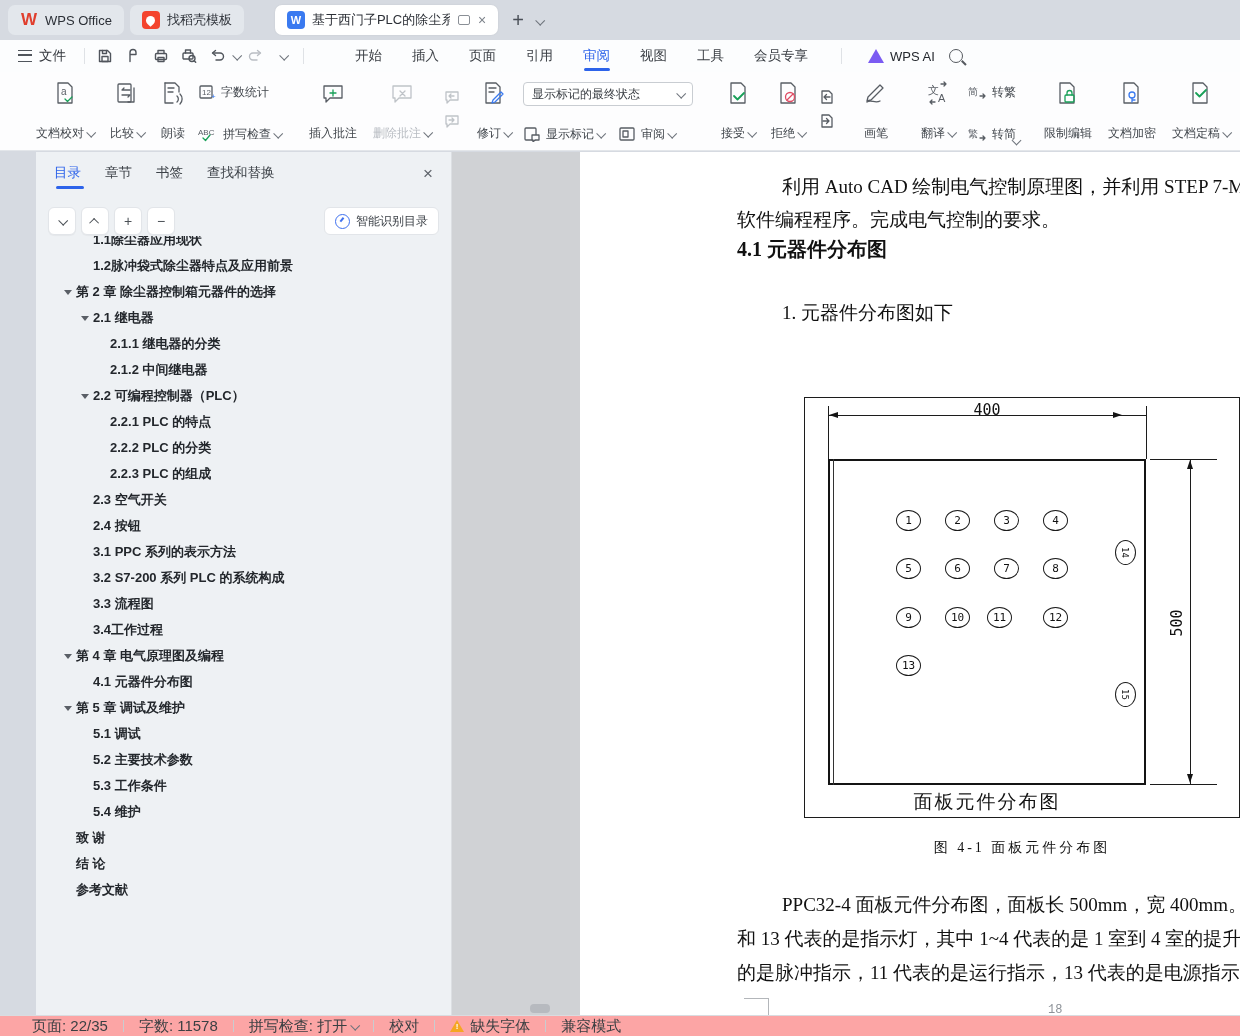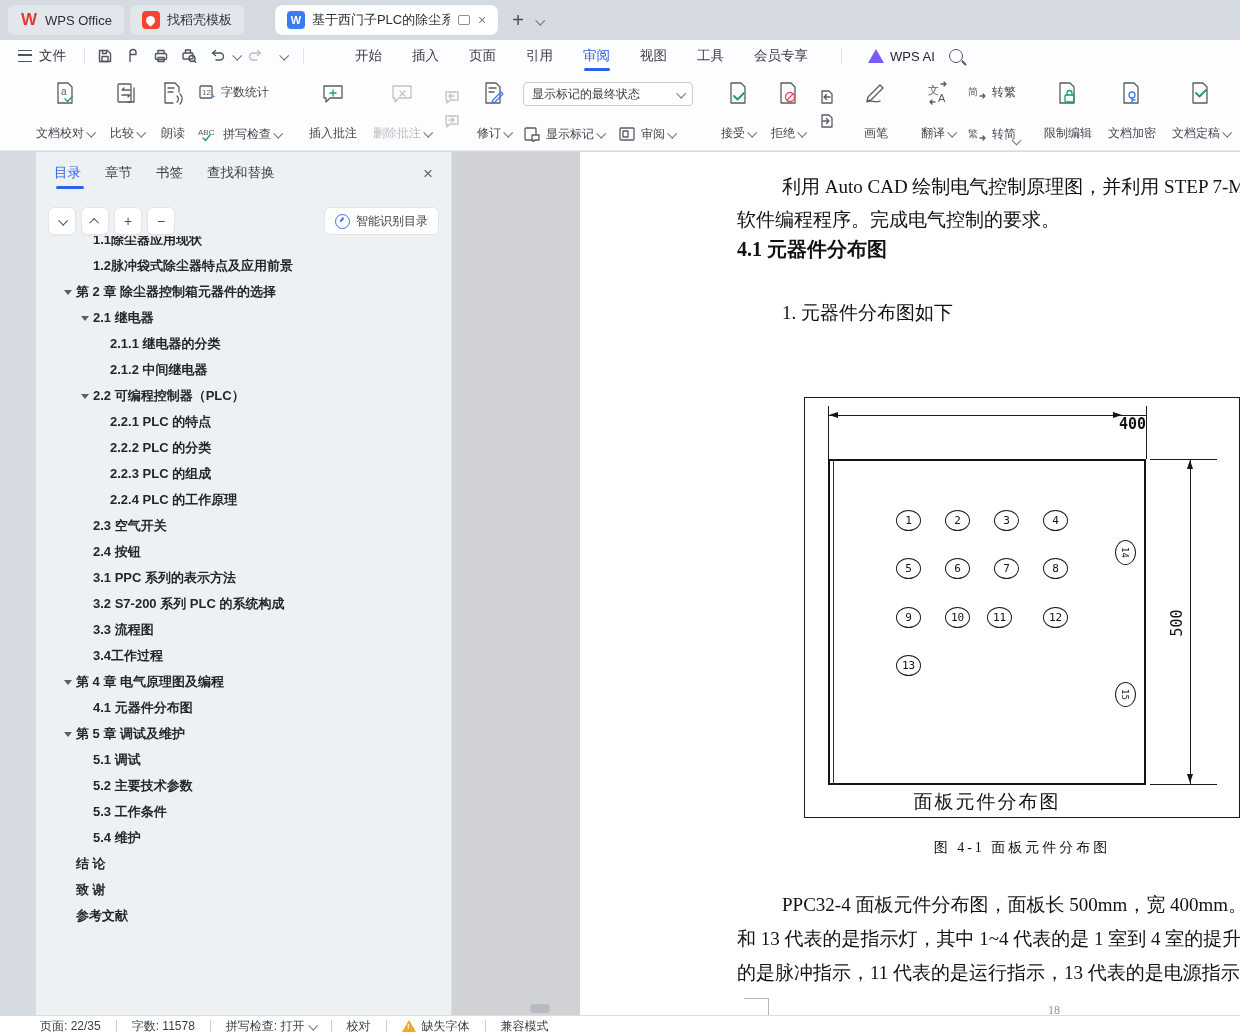--- a/index.html
+++ b/index.html
@@ -83,21 +83,21 @@
   .toc-row.sel{background:#d6dade;}
   .arrow-slot{width:16px;flex:0 0 16px;display:flex;align-items:center;justify-content:center;}
   .tri-down{width:0;height:0;border-left:4px solid transparent;border-right:4px solid transparent;border-top:5px solid #5a5f66;}
 
   
   .docarea{position:relative;flex:1;background:#d0d2d5;overflow:hidden;}
   .page{position:absolute;left:128px;top:0;width:760px;height:100%;background:#ffffff;}
   .dtext{position:absolute;font-family:"Liberation Serif","DejaVu Serif",serif;font-size:19px;color:#111;white-space:nowrap;}
   .dhead{font-weight:bold;font-size:20px;}
   .caption{font-size:14px;letter-spacing:3px;text-align:center;}
-  .pagenum{font-size:12px;color:#8d9298;font-family:Liberation Serif, serif;}
+  .pagenum{font-size:12px;color:#8d9298;font-family:Liberation Mono, monospace;}
   .cornermark{position:absolute;width:24px;height:16px;border-top:1px solid #b3b6ba;border-right:1px solid #b3b6ba;}
 
   
   .figure{position:absolute;left:224px;top:245px;width:436px;height:421px;border:1.5px solid #1c1c1c;box-sizing:border-box;background:#fff;}
   .fline{position:absolute;background:#1c1c1c;}
   .cadtxt{position:absolute;font-family:"DejaVu Sans Mono","Liberation Mono",monospace;font-size:15px;color:#111;}
   .panel{position:absolute;left:23px;top:61px;width:318px;height:326px;border:2px solid #141414;box-sizing:border-box;}
   .panel-inner-line{position:absolute;left:28px;top:61px;width:1px;height:326px;background:#333;}
   .ccircle{position:absolute;width:23px;height:19px;border:1.2px solid #1b1b1b;border-radius:50%;display:flex;align-items:center;justify-content:center;font-size:11px;font-family:"DejaVu Sans Mono",monospace;color:#111;background:#fff;}
   .ccircle.side{transform:rotate(90deg);}
@@ -105,21 +105,21 @@
   .arr.l{border-top:3.5px solid transparent;border-bottom:3.5px solid transparent;border-right:9px solid #141414;}
   .arr.r{border-top:3.5px solid transparent;border-bottom:3.5px solid transparent;border-left:9px solid #141414;}
   .arr.u{border-left:3.5px solid transparent;border-right:3.5px solid transparent;border-bottom:9px solid #141414;}
   .arr.d{border-left:3.5px solid transparent;border-right:3.5px solid transparent;border-top:9px solid #141414;}
   .dim500{transform:rotate(-90deg);transform-origin:center;}
   .panel-label{position:absolute;left:23px;top:391px;width:318px;text-align:center;font-size:19px;letter-spacing:2px;color:#111;font-family:"Liberation Sans",sans-serif;}
 
   .hscroll-thumb{position:absolute;left:78px;bottom:2px;width:20px;height:9px;border-radius:4px;background:#b7babf;}
 
   
-  .statusbar{position:absolute;left:0;bottom:0;width:100%;height:21px;background:#ffffff;border-top:1px solid #d9dce0;display:flex;align-items:center;padding-left:40px;box-sizing:border-box;font-size:12px;color:#3c4043;}
+  .statusbar{position:absolute;left:0;bottom:0;width:100%;height:21px;background:#fca5a5;border-top:1px solid #d9dce0;display:flex;align-items:center;padding-left:32px;box-sizing:border-box;font-size:15px;color:#3c4043;}
   .sbsep{width:1px;height:12px;background:#c9ccd0;margin:0 15px;}
   .sbitem{display:flex;align-items:center;gap:4px;}
   .warn-tri{position:relative;width:0;height:0;border-left:7px solid transparent;border-right:7px solid transparent;border-bottom:12px solid #f5a623;margin-right:2px;}
   .warn-tri::after{content:"!";position:absolute;left:-1.5px;top:2px;font-size:8px;font-weight:bold;color:#fff;}
 </style>
 </head>
 <body>
 
 <div class="app">
 
@@ -548,24 +548,20 @@
             </div>
             <div class="toc-row">
               <span class="arrow-slot" style="margin-left: 58px;"></span>
               <span>2.2.2  PLC 的分类</span>
             </div>
             <div class="toc-row">
               <span class="arrow-slot" style="margin-left: 58px;"></span>
               <span>2.2.3  PLC 的组成</span>
             </div>
             <div class="toc-row">
-              <span class="arrow-slot" style="margin-left: 58px;"></span>
-              <span>2.2.4  PLC 的工作原理</span>
-            </div>
-            <div class="toc-row">
               <span class="arrow-slot" style="margin-left: 41px;"></span>
               <span>2.3 空气开关</span>
             </div>
             <div class="toc-row">
               <span class="arrow-slot" style="margin-left: 41px;"></span>
               <span>2.4 按钮</span>
             </div>
             <div class="toc-row">
               <span class="arrow-slot" style="margin-left: 41px;"></span>
               <span>3.1   PPC 系列的表示方法</span>
@@ -609,43 +605,43 @@
             <div class="toc-row">
               <span class="arrow-slot" style="margin-left: 41px;"></span>
               <span>5.3 工作条件</span>
             </div>
             <div class="toc-row">
               <span class="arrow-slot" style="margin-left: 41px;"></span>
               <span>5.4 维护</span>
             </div>
             <div class="toc-row">
               <span class="arrow-slot" style="margin-left: 24px;"></span>
+              <span>致 谢</span>
+            </div>
+            <div class="toc-row">
+              <span class="arrow-slot" style="margin-left: 24px;"></span>
               <span>结 论</span>
-            </div>
-            <div class="toc-row">
-              <span class="arrow-slot" style="margin-left: 24px;"></span>
-              <span>致 谢</span>
             </div>
             <div class="toc-row">
               <span class="arrow-slot" style="margin-left: 24px;"></span>
               <span>参考文献</span>
             </div>
           </div>
       </div>
     </div>
 
     <div class="docarea">
       <div class="page">
         <div class="dtext" style="left:202px;top:22px;">利用 Auto CAD 绘制电气控制原理图，并利用 STEP 7-Micro WIN</div>
         <div class="dtext" style="left:157px;top:55px;">软件编程程序。完成电气控制的要求。</div>
         <div class="dtext dhead" style="left:157px;top:84px;">4.1 元器件分布图</div>
         <div class="dtext" style="left:202px;top:148px;">1. 元器件分布图如下</div>
 
         <div class="figure">
-          <div class="cadtxt" style="left:23px;top:17px;width:318px;text-align:right;font-weight:bold;">400</div>
+          <div class="cadtxt" style="left:23px;top:3px;width:318px;text-align:center;">400</div>
           <div class="fline" style="left:23px;top:17px;width:318px;height:1px;"></div>
           <span class="arr l" style="left:24px;top:14px;"></span>
           <span class="arr r" style="left:308px;top:14px;"></span>
           <div class="fline" style="left:23px;top:8px;width:1px;height:53px;"></div>
           <div class="fline" style="left:341px;top:8px;width:1px;height:53px;"></div>
 
           <div class="panel"></div>
           <div class="panel-inner-line"></div>
 
           <div class="fline" style="left:345px;top:61px;width:67px;height:1px;"></div>

